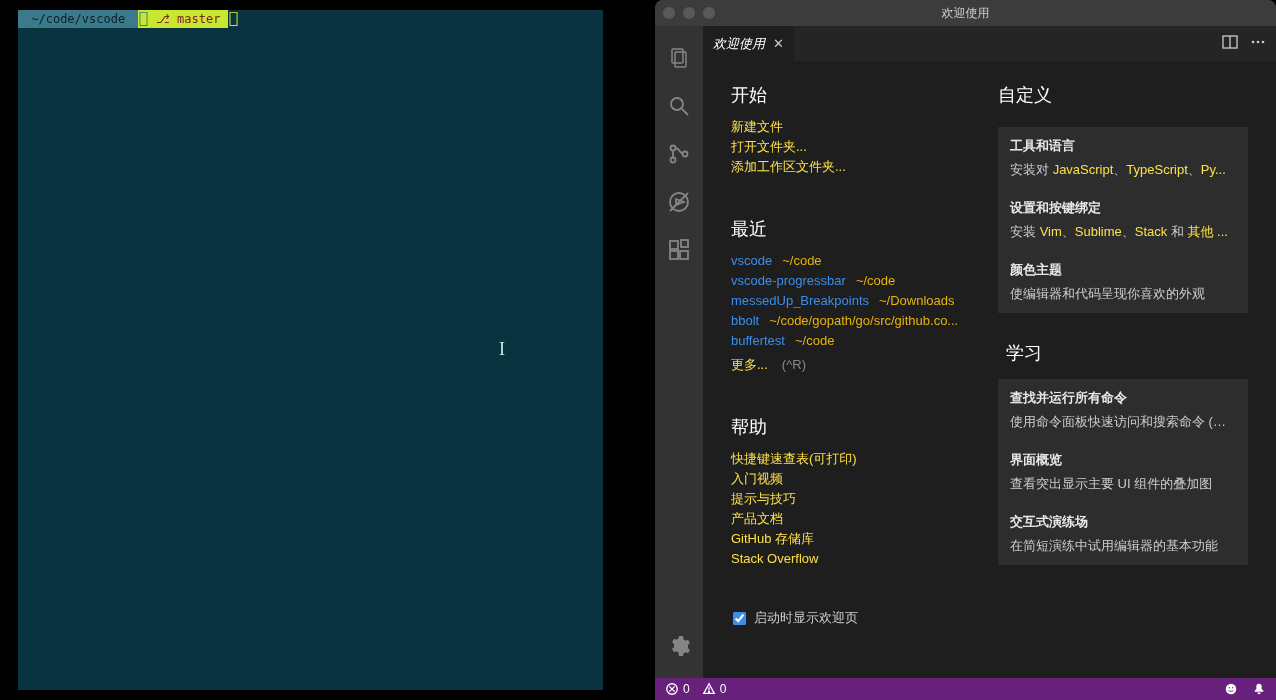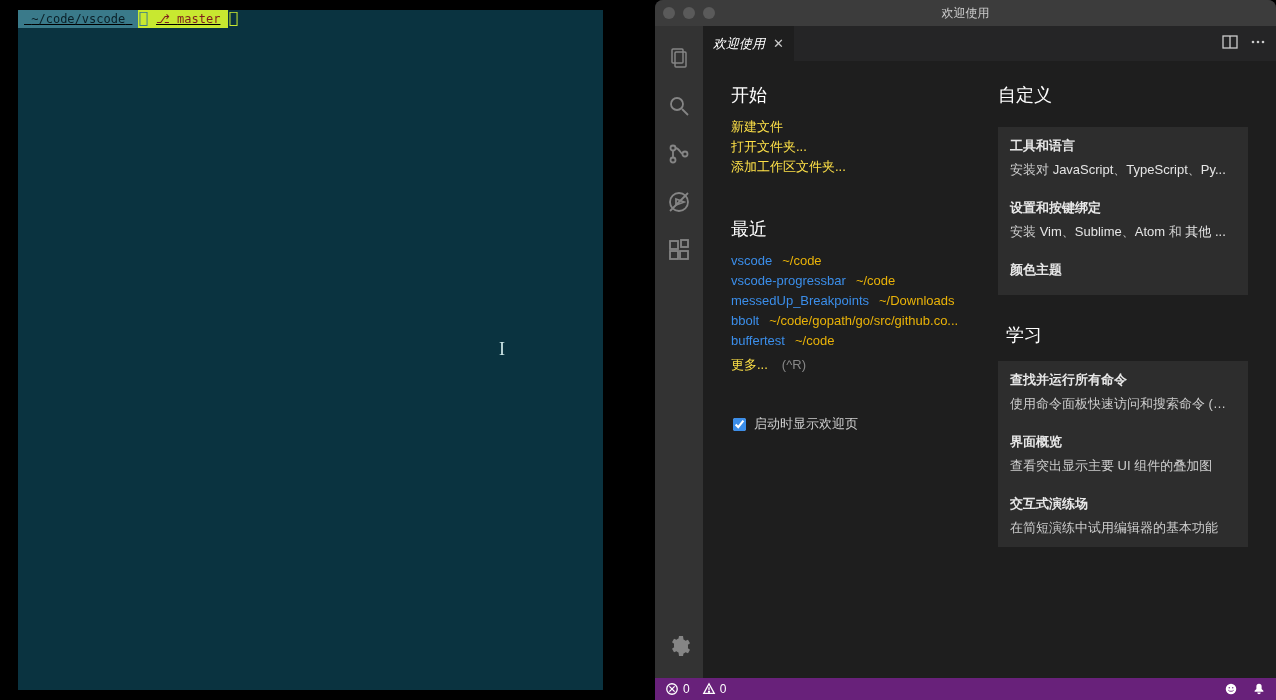--- a/index.html
+++ b/index.html
@@ -10,21 +10,20 @@
   font-family: -apple-system, BlinkMacSystemFont, "Segoe UI", sans-serif;
   font-size: 13px;
   display: flex;
   overflow: hidden;
 }
 .terminal-pane {
   width: 603px;
   height: 700px;
   background: #000;
   padding: 10px 0 0 18px;
-  text-decoration: underline;
 }
 .terminal {
   width: 585px;
   height: 680px;
   background: #0a3340;
   position: relative;
 }
 .prompt {
   display: flex;
   font-family: Menlo, monospace;
@@ -119,21 +118,21 @@
 .recent-list .rname { color: #3b8eea; cursor: pointer; }
 .recent-list .rpath { color: #eab308; overflow: hidden; text-overflow: ellipsis; }
 .more-line { display: flex; gap: 14px; line-height: 20px; font-size: 13px; margin-top: 4px; }
 .more-line .hint { color: #888; }
 .card {
   background: #2d2d2d;
   padding: 10px 12px;
 }
 .card h3 { font-size: 13px; font-weight: 600; color: #e8e8e8; margin-bottom: 6px; }
 .card p { font-size: 13px; color: #ccc; line-height: 18px; white-space: nowrap; overflow: hidden; text-overflow: ellipsis; }
-.card a { color: #e5e5e5; }
+.card a { color: #fde047; }
 .show-welcome { display: flex; align-items: center; gap: 8px; font-size: 13px; color: #ccc; padding-left: 2px; }
 .show-welcome input { accent-color: #3b8eea; }
 .statusbar {
   height: 22px;
   background: #68217a;
   display: flex;
   align-items: center;
   padding: 0 10px;
   color: #fff;
   font-size: 12px;
@@ -270,41 +269,53 @@
                   <span class="rname">buffertest</span>
                   <span class="rpath">~/code</span>
                 </div>
               </div>
             <div class="more-line">
               <a class="link" style="display:inline">更多...</a>
               <span class="hint">(^R)</span>
             </div>
           </div>
 
+          <div class="section">
+            <h2>帮助</h2>
+            <div class="links" id="help-links">
+                <a class="link">快捷键速查表(可打印)</a>
+                <a class="link">入门视频</a>
+                <a class="link">提示与技巧</a>
+                <a class="link">产品文档</a>
+                <a class="link">GitHub 存储库</a>
+                <a class="link">Stack Overflow</a>
+              </div>
+          </div>
 
           <label class="show-welcome">
             <input type="checkbox" checked="" style="">
             <span>启动时显示欢迎页</span>
           </label>
         </div>
 
         <div class="col-right">
           <div class="section" style="margin-bottom:20px">
             <h2>自定义</h2>
           </div>
           <div class="card">
             <h3>工具和语言</h3>
             <p><span>安装对 </span><a>JavaScript</a>、<a>TypeScript</a>、<a>Py...</a></p>
           </div>
           <div class="card">
             <h3>设置和按键绑定</h3>
-            <p><span>安装 </span><a>Vim</a>、<a>Sublime</a>、<a>Atom</a><span> 和 </span><a>其他 ...</a></p>
+            <p><span>安装 </span><a>Vim</a>、<a>Sublime</a>、<a>Stack</a><span> 和 </span><a>其他 ...</a></p>
           </div>
           <div class="card">
             <h3>颜色主题</h3>
+            <p>使编辑器和代码呈现你喜欢的外观</p>
           </div>
 
           <div class="section" style="margin:28px 0 14px 8px">
             <h2>学习</h2>
           </div>
           <div class="card">
             <h3>查找并运行所有命令</h3>
             <p>使用命令面板快速访问和搜索命令 (介...</p>
           </div>
           <div class="card">

